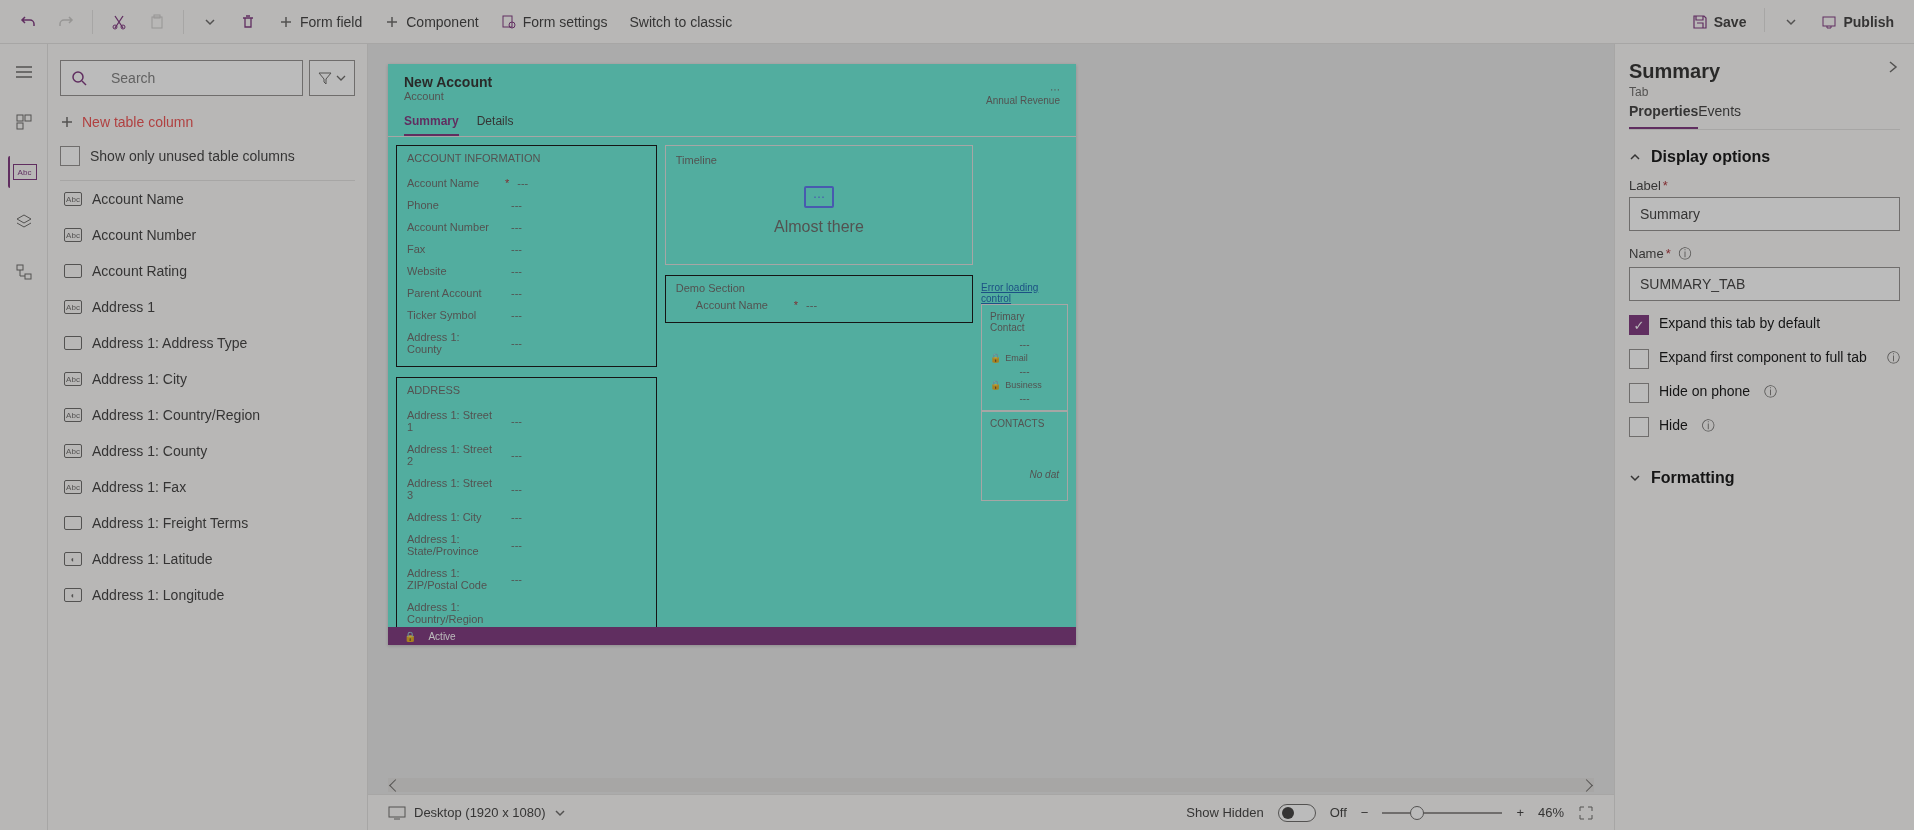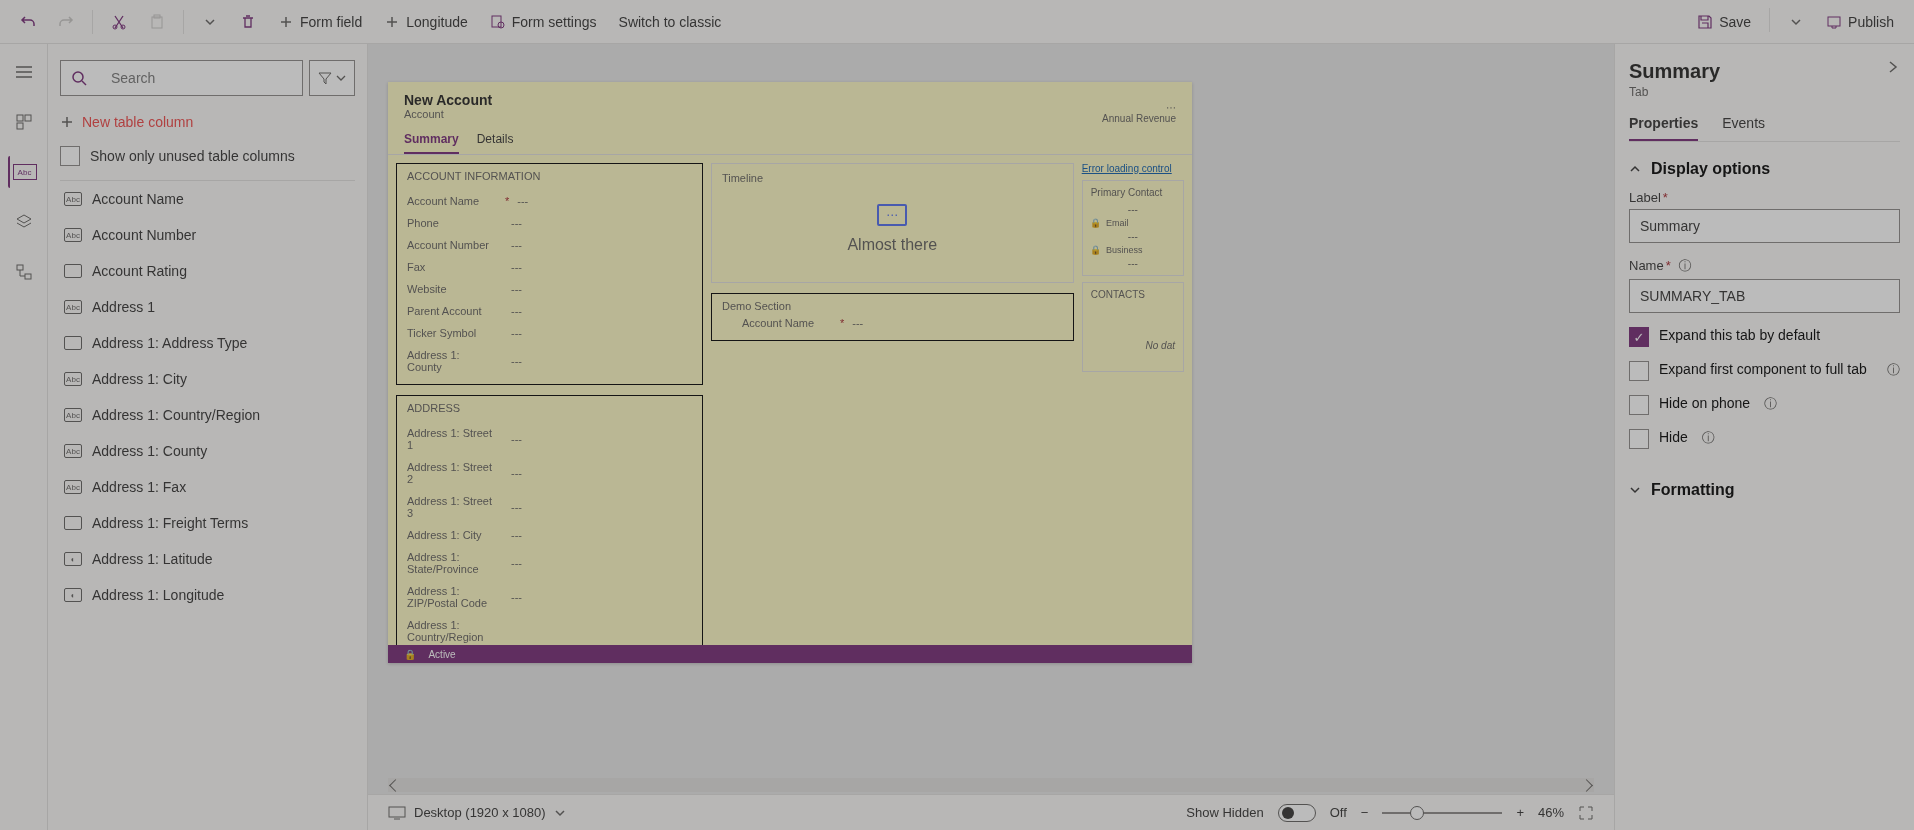--- a/index.html
+++ b/index.html
@@ -31,21 +31,21 @@
   height: 44px;
   background: #faf9f8;
   border-bottom: 1px solid #e1dfdd;
   display: flex;
   align-items: center;
   padding: 0 12px;
   gap: 6px;
   font-size: 14px;
   color: #323130;
 }
-.toolbar-right { margin-left: auto; display: flex; gap: 6px; align-items: flex-start; }
+.toolbar-right { margin-left: auto; display: flex; gap: 6px; align-items: flex-start; font-weight: bold; }
 .tb-btn { display: flex; align-items: center; gap: 6px; padding: 6px 8px; cursor: pointer; }
 .tb-sep { width:1px; height:24px; background: #e1dfdd; margin: 0 4px;}
 .tb-icon { width:16px; height:16px; display:inline-flex; align-items:center; justify-content:center; }
 
 
 .main-row { flex: 1; display: flex; overflow:hidden; }
 
 
 .left-rail {
   width: 48px;
@@ -96,43 +96,42 @@
   flex-direction:column;
   background:#e6e6e6;
 }
 .canvas-viewport {
   flex:1;
   overflow:auto;
   position:relative;
   padding: 20px;
 }
 .canvas-card {
-  background:#fef9c3;
-  width: 804px;
+  background:#5eead4;
+  width: 688px;
   min-height: 580px;
   box-shadow: 0 1px 3px rgba(0,0,0,0.2);
   position:relative;
-  margin-top:18px;
 }
 .cc-header {
   padding: 10px 16px 4px;
   display:flex;
   justify-content:space-between;
 }
 .cc-header .title { font-size:14px; font-weight:600; color:#201f1e;}
 .cc-header .subtitle { font-size:11px; color:#605e5c;}
 .cc-header .rev { font-size:10px; color:#605e5c; text-align:right; padding-top:10px;}
 .cc-tabs { display:flex; gap:18px; padding: 4px 16px 0; font-size:12px; border-bottom:1px solid #e1dfdd;}
 .cc-tab { padding-bottom:6px; cursor:pointer; color:#323130;}
 .cc-tab.active { border-bottom:2px solid #742774; color:#742774; font-weight:600;}
 
 .cc-body { padding: 8px 8px; display:flex; gap:8px;}
 .cc-col-left { width:330px; display:flex; flex-direction:column; gap:10px;}
 .cc-col-mid { width:390px; display:flex; flex-direction:column; gap:10px;}
-.cc-col-right { width:110px; display:flex; flex-direction:column; gap:6px; font-size:10px;}
+.cc-col-right { width:110px; display:flex; flex-direction:column; font-size:10px;justify-content:center;}
 
 .cc-section {
   border:1px solid #000000;
   padding:6px 10px;
 }
 .cc-section-title { font-size:11px; color:#605e5c; text-transform:uppercase; margin-bottom:8px;}
 .cc-field-row { display:flex; align-items:center; font-size:11px; color:#323130; padding:5px 0;}
 .cc-field-row .lbl { width:90px; color:#605e5c;}
 .cc-field-row .req { color:#a4262c; margin: 0 8px;}
 .cc-field-row .val { color:#605e5c;}
@@ -180,21 +179,21 @@
   width:300px;
   background:#faf9f8;
   border-left:1px solid #e1dfdd;
   display:flex; flex-direction:column;
   padding: 16px 14px;
   font-size:14px;
 }
 .rp-head { display:flex; justify-content:space-between; align-items:flex-start;}
 .rp-title { font-size:20px; font-weight:600; color:#201f1e;}
 .rp-sub { font-size:12px; color:#605e5c; margin-top:2px;}
-.rp-tabs { display:flex; gap:24px; margin-top:16px; border-bottom:1px solid #e1dfdd;}
+.rp-tabs { display:flex; margin-top:4px; border-bottom:1px solid #e1dfdd;}
 .rp-tab { padding-bottom:8px; cursor:pointer; color:#323130;}
 .rp-tab.active { font-weight:600; border-bottom:2px solid #742774;}
 .rp-section-head { display:flex; gap:10px; align-items:center; font-size:16px; font-weight:700; margin:18px 0 12px;}
 .rp-label { font-size:13px; color:#323130; margin-bottom:4px;}
 .rp-req { color:#a4262c; margin-left:2px;}
 .rp-input {
   width:100%; height:34px; border:1px solid #8a8886; background:#fff; padding:0 10px; font-size:14px; color:#323130;
 }
 .rp-field { margin-bottom:14px;}
 .rp-check-row { display:flex; align-items:flex-start; gap:10px; margin-bottom:14px;}
@@ -264,21 +263,21 @@
           </svg>
         </span>
         <span>Form field</span>
       </div>
     <div class="tb-btn">
         <span class="tb-icon">
           <svg width="14" height="14" viewBox="0 0 14 14">
             <path d="M7 2 V12 M2 7 H12" stroke="#605e5c" stroke-width="1.5"></path>
           </svg>
         </span>
-        <span>Longitude</span>
+        <span>Component</span>
       </div>
     <div class="tb-btn">
         <span class="tb-icon">
           <svg width="16" height="16" viewBox="0 0 16 16">
             <rect x="2" y="2" width="9" height="11" fill="none" stroke="#742774"></rect>
             <circle cx="11" cy="11" r="3" fill="none" stroke="#742774"></circle>
           </svg>
         </span>
         <span>Form settings</span>
       </div>

